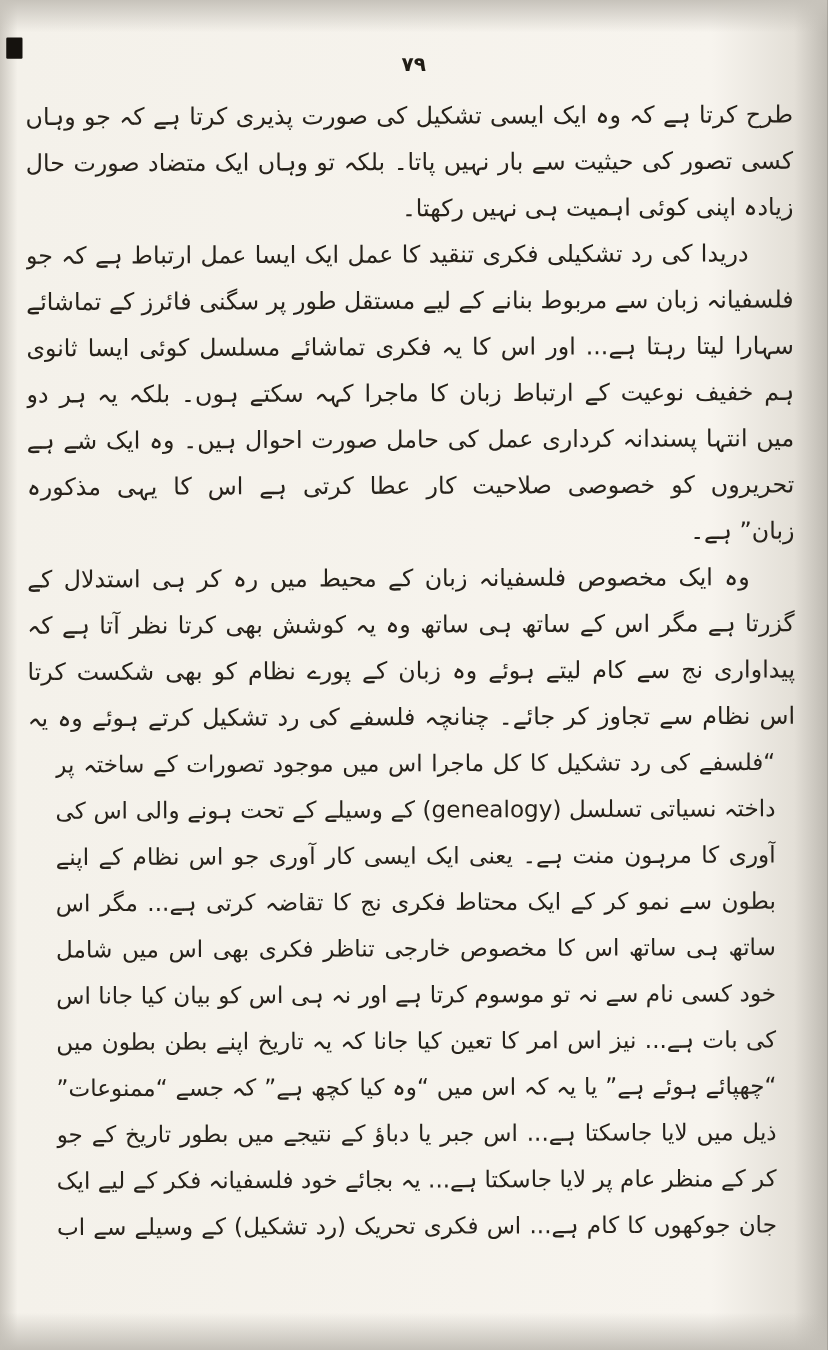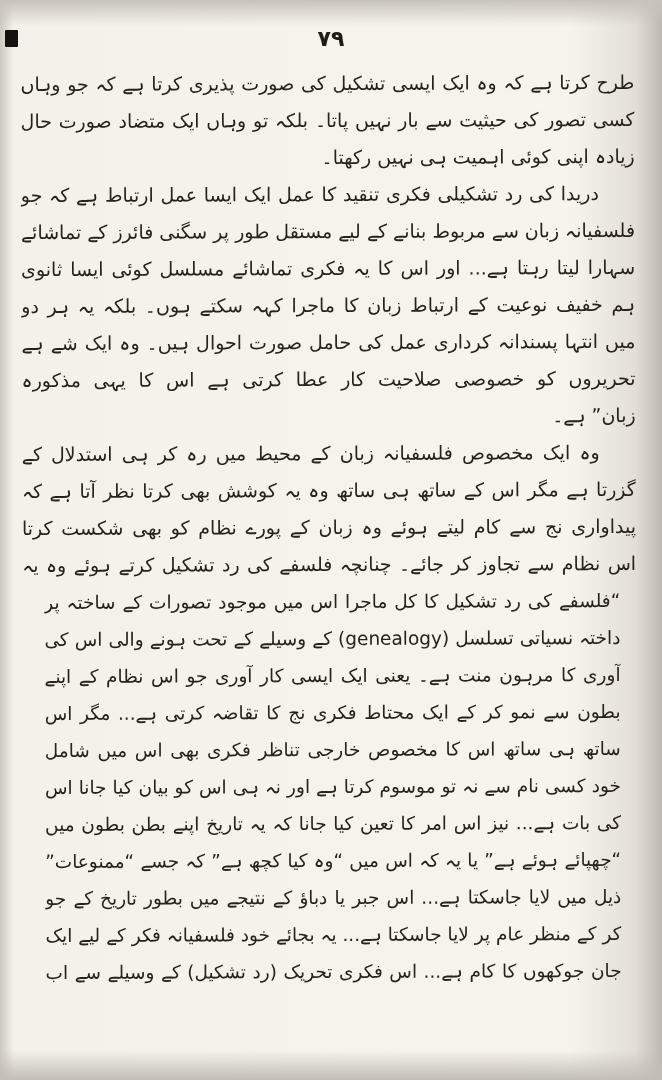--- a/index.html
+++ b/index.html
@@ -30,23 +30,23 @@
   .artifact {
     position: absolute;
     left: 5px;
     top: 30px;
     width: 13px;
     height: 17px;
     background: #15120e;
     border-radius: 1px;
   }
   .page-number {
-    padding-top: 26px;
+    padding-top: 42px;
     text-align: center;
-    font-size: 22px;
+    font-size: 16px;
     font-weight: bold;
     letter-spacing: 1px;
     color: #201c15;
   }
   .text-block {
     direction: rtl;
     margin: 14px 26px 0 22px;
     font-size: 19px;
     line-height: 37px;
     transform: rotate(-0.2deg);

